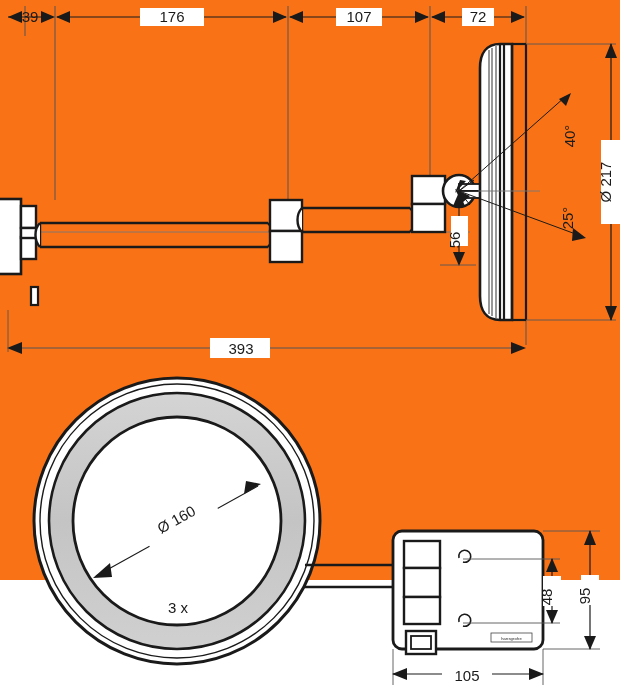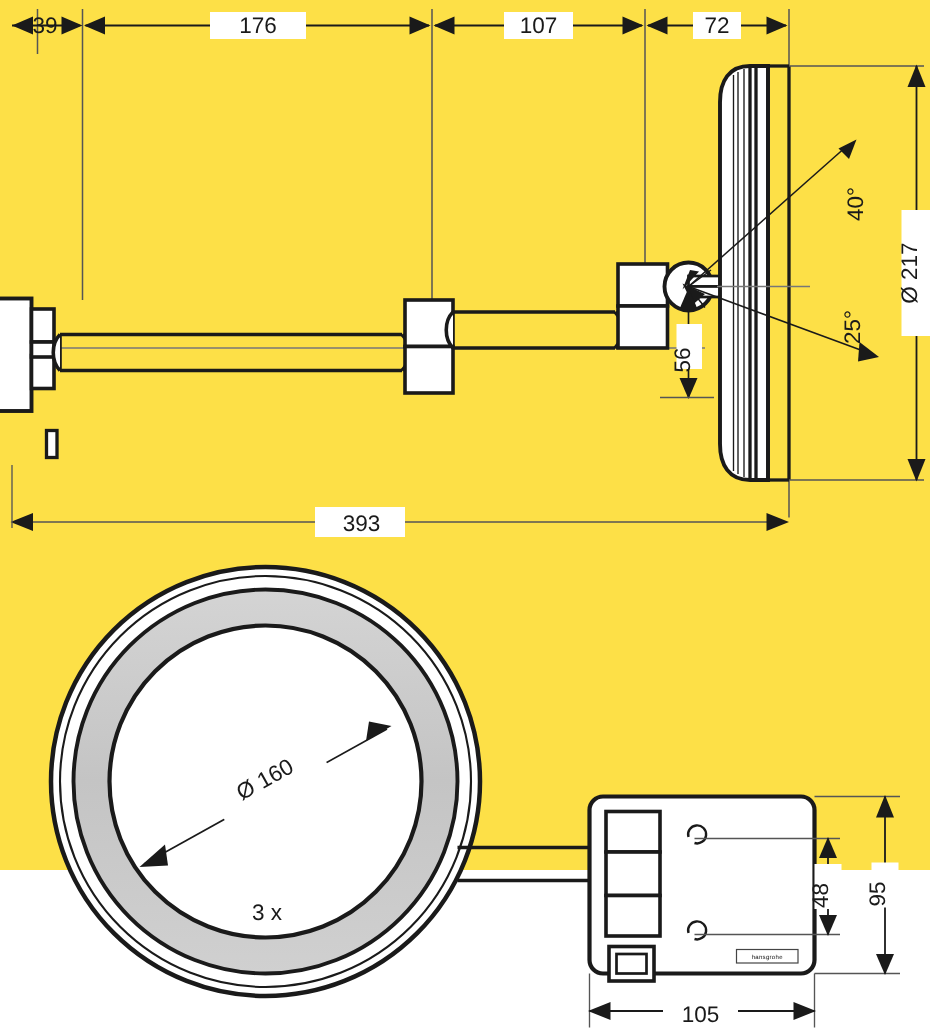--- a/index.html
+++ b/index.html
@@ -1,17 +1,17 @@
 <!DOCTYPE html>
 <html><head>
 <meta charset="utf-8">
 <style>
   html,body{margin:0;padding:0;background:#ffffff;}
   body{width:620px;height:690px;font-family:"Liberation Sans",sans-serif;color:#1a1a1a;overflow:hidden;}
-  #sheet{position:relative;width:620px;height:580px;background:#fde047;}
+  #sheet{position:relative;width:620px;height:580px;background:#f97316;}
   svg{display:block;}
   .dimtxt{font-family:"Liberation Sans",sans-serif;font-size:15px;fill:#1a1a1a;}
   .logotxt{font-family:"Liberation Sans",sans-serif;font-size:4px;fill:#111;letter-spacing:.2px;}
 </style>
 </head>
 <body>
 
 <div id="sheet">
 <svg width="620" height="690" viewBox="0 0 620 690">
 

